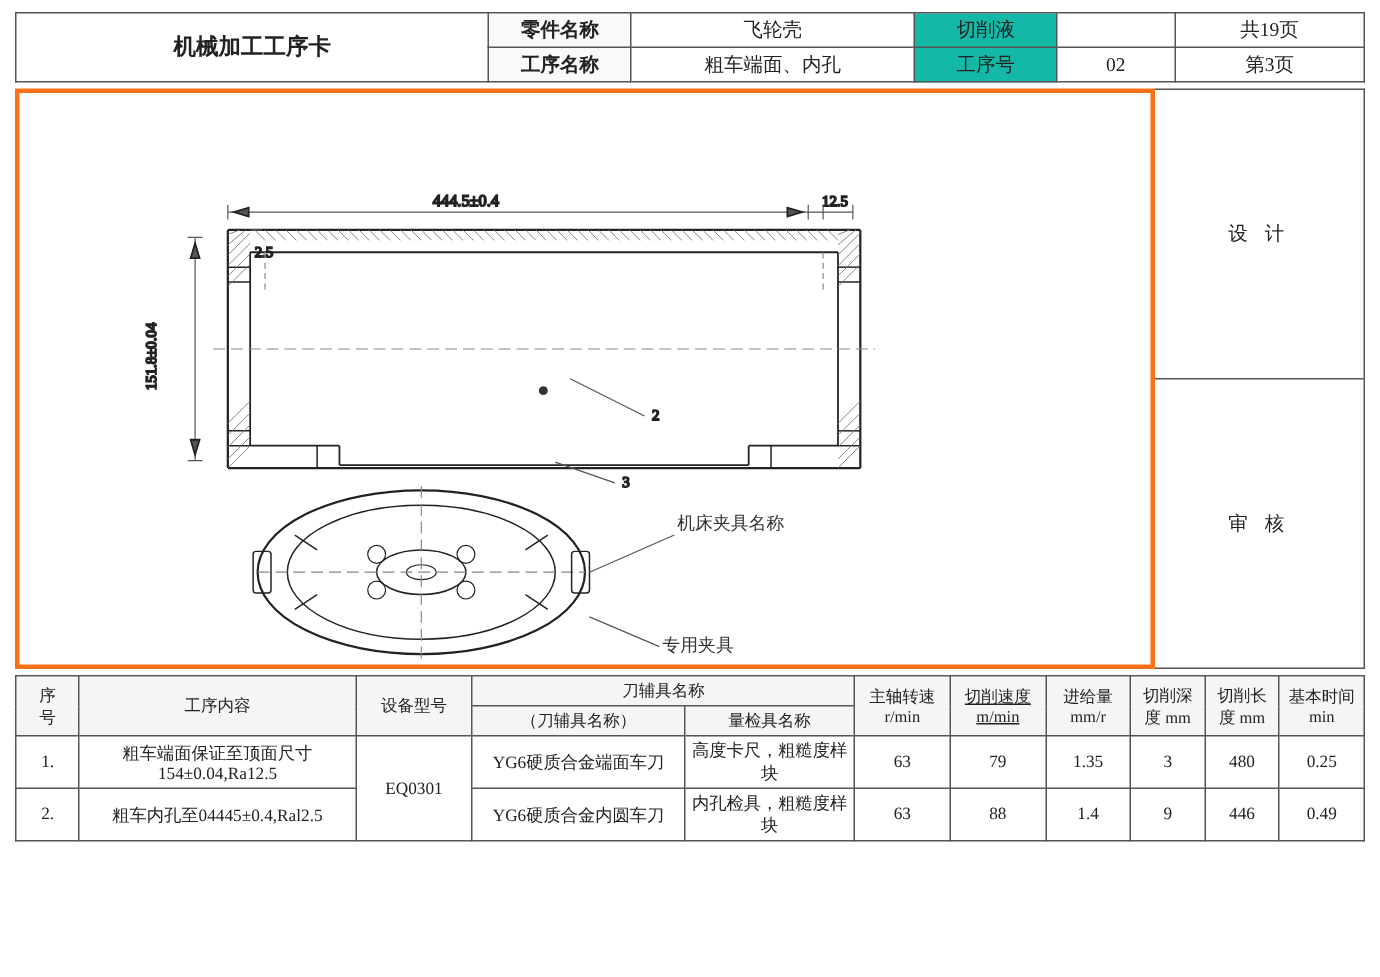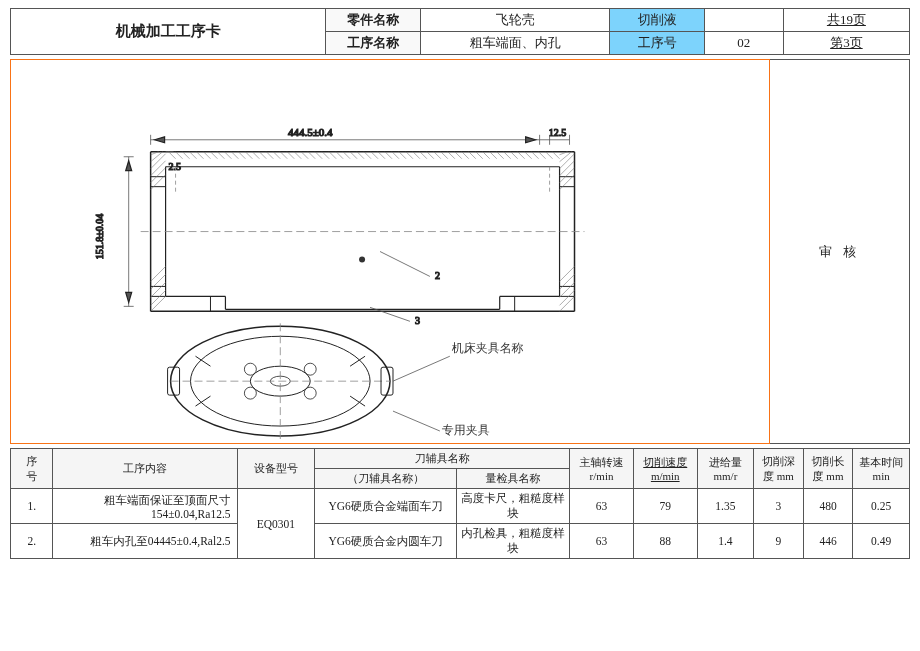--- a/index.html
+++ b/index.html
@@ -40,43 +40,42 @@
     .header-table .label-cell {
       width: 60px;
       background: #f9f9f9;
       font-weight: bold;
     }
     .header-table .value-cell {
       width: 120px;
     }
     .header-table .small-label {
       width: 60px;
-      background: #7dd3fc;
+      background: #14b8a6;
       margin-top: 28px;
     }
     .header-table .small-value {
       width: 50px;
     }
     .header-table .pages-cell {
       width: 80px;
-      text-decoration: underline;
     }
 
     
     .main-content {
       display: flex;
       flex-direction: row;
       width: 100%;
       margin-bottom: 4px;
     }
 
     
     .drawing-area {
       flex: 1;
-      border: 1px solid #f97316;
+      border: 3px solid #f97316;
       min-height: 380px;
       position: relative;
       overflow: hidden;
       background: #fff;
     }
 
     
     .side-panel {
       width: 140px;
       border: 1px solid #555;
@@ -104,21 +103,21 @@
       border-collapse: collapse;
       font-size: 11.5px;
     }
     .bottom-table td, .bottom-table th {
       border: 1px solid #555;
       padding: 2px 4px;
       text-align: center;
       vertical-align: middle;
     }
     .bottom-table .content-cell {
-      text-align: right;
+      text-align: center;
       padding: 2px 6px;
     }
     .bottom-table .header-row th {
       background: #f5f5f5;
       font-weight: normal;
       font-size: 11px;
     }
   </style>
 </head>
 <body>
@@ -331,20 +330,21 @@
 
         <text x="442" y="291" font-size="12" fill="#333" font-family="SimSun,serif">机床夹具名称</text>
         <text x="432" y="373" font-size="12" fill="#333" font-family="SimSun,serif">专用夹具</text>
 
         <circle cx="352" cy="198" r="3" fill="#333"></circle>
 
       </svg>
     </div>
 
     <div class="side-panel">
+      <div class="side-panel-row">设  计</div>
       <div class="side-panel-row">审  核</div>
     </div>
   </div>
 
   <table class="bottom-table">
     <thead>
       <tr class="header-row">
         <th rowspan="2" style="width:30px;">序<br>号</th>
         <th rowspan="2" style="width:130px;">工序内容</th>
         <th rowspan="2" style="width:55px;">设备型号</th>

